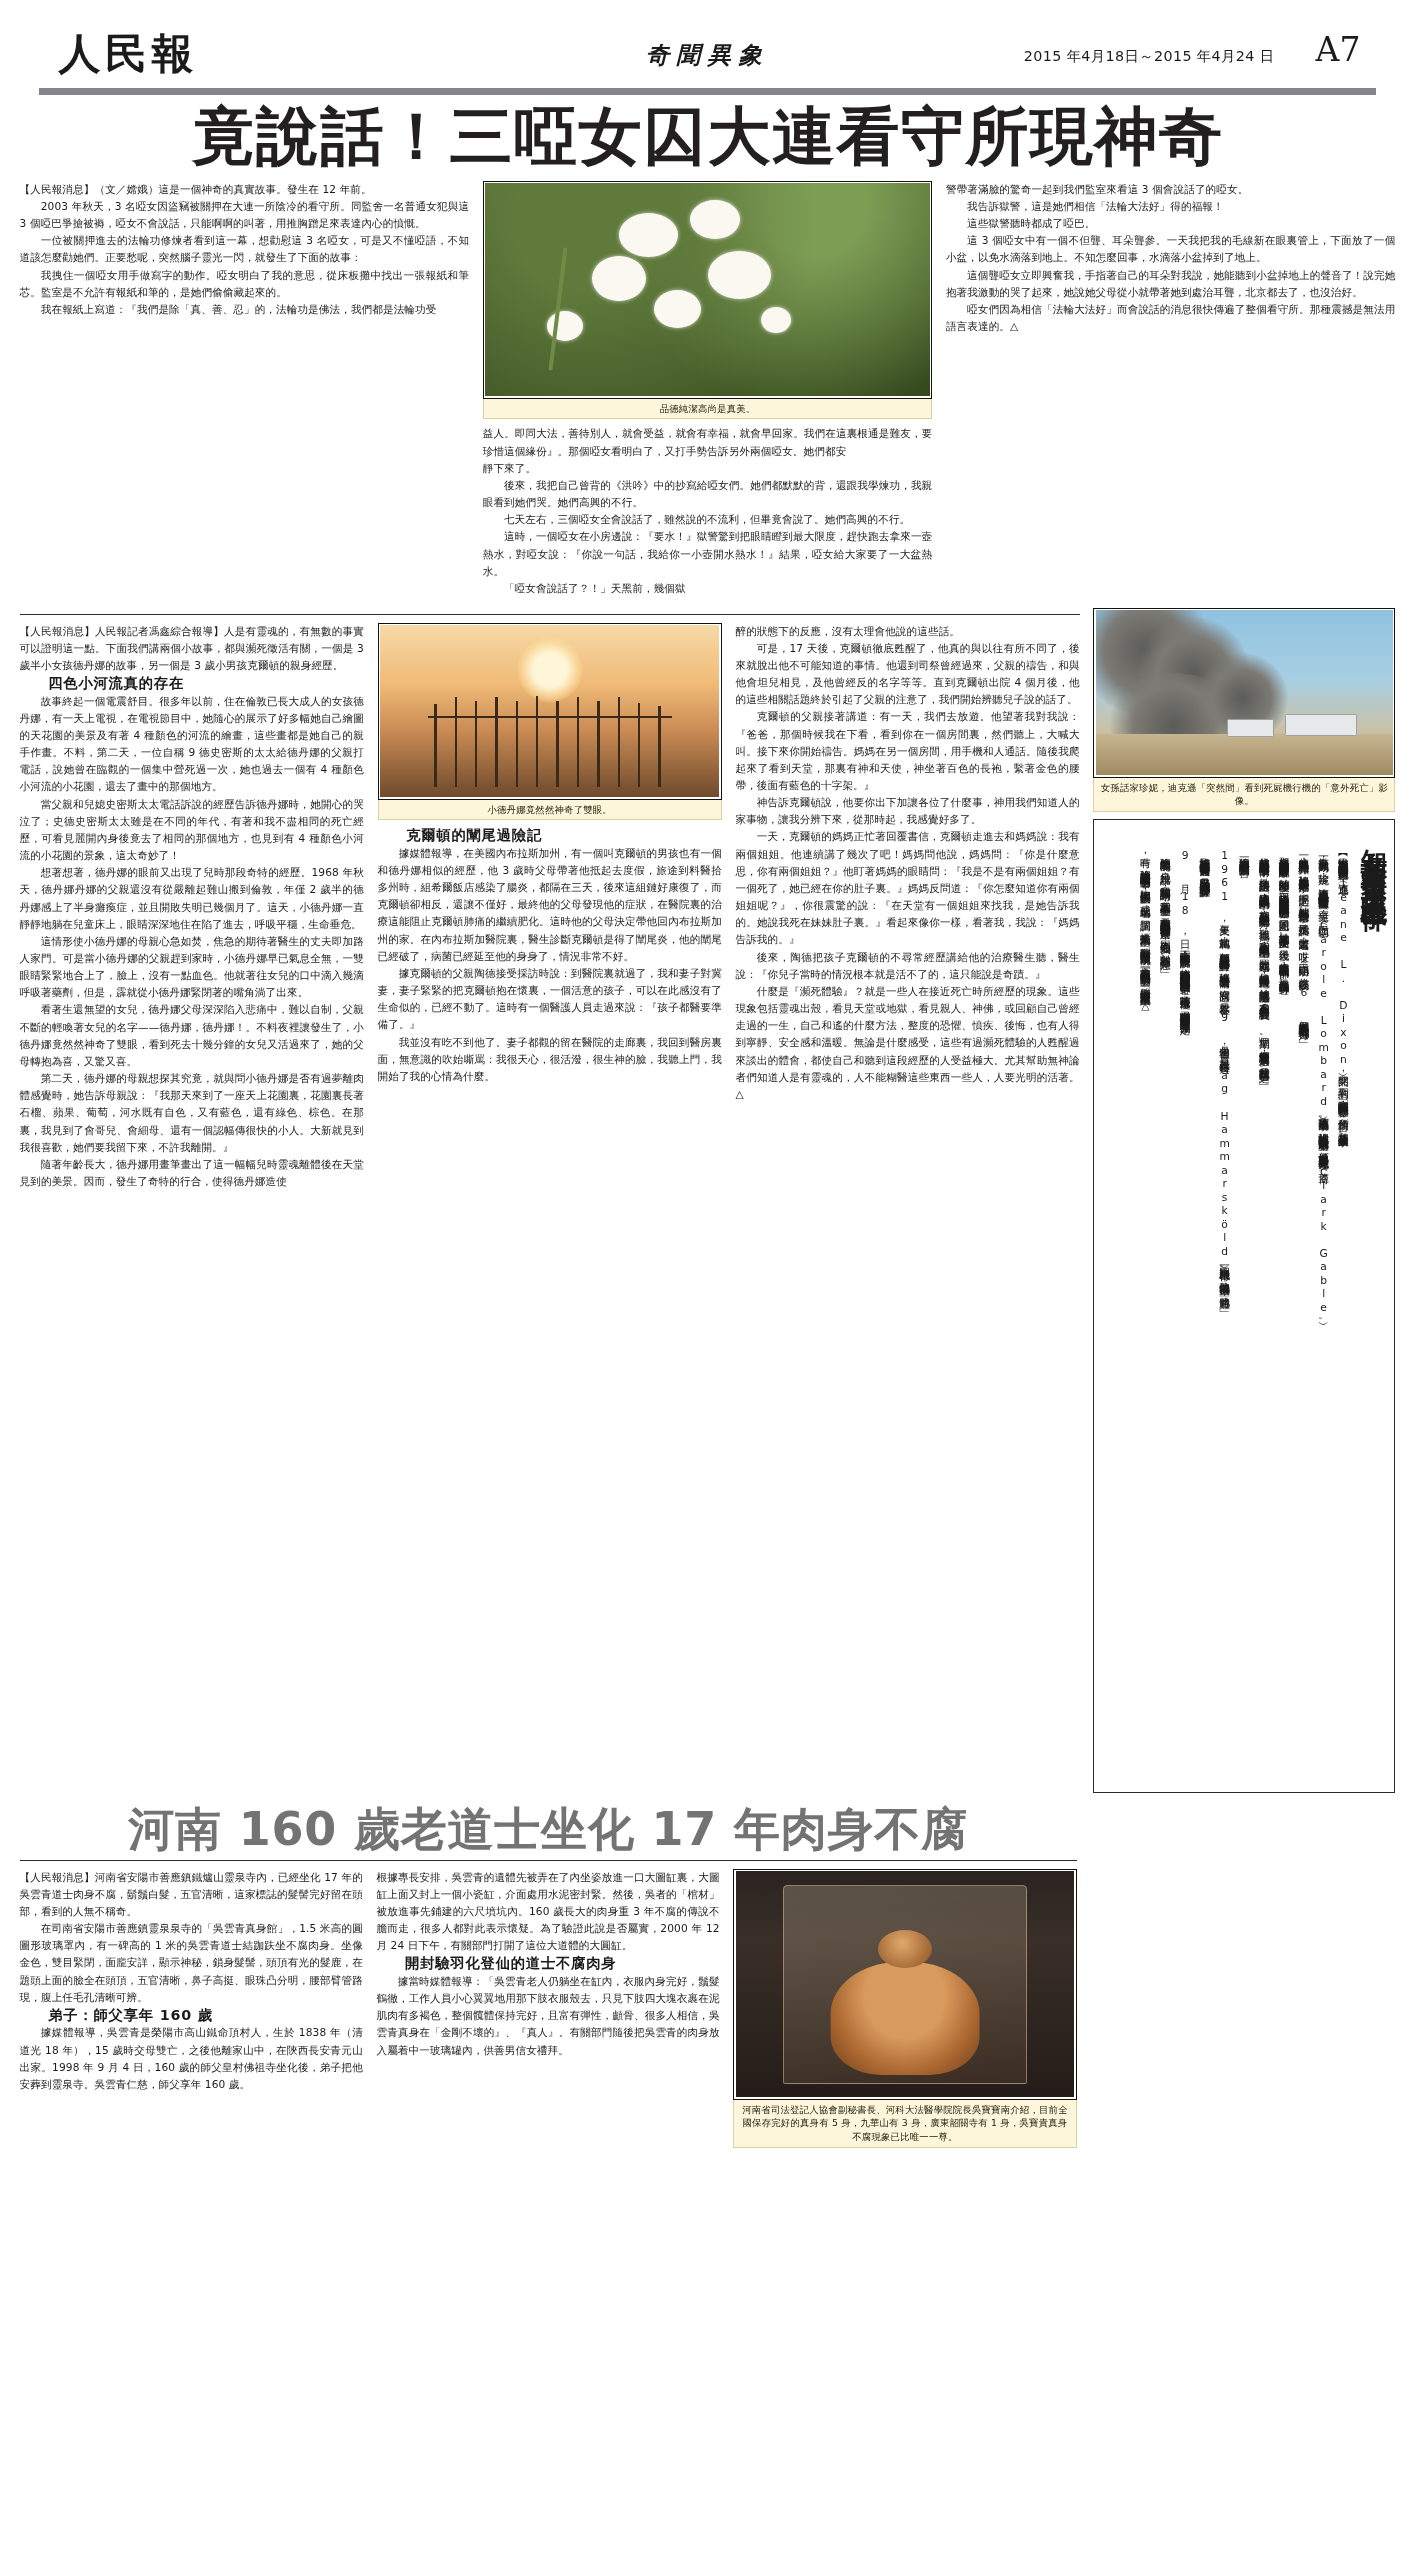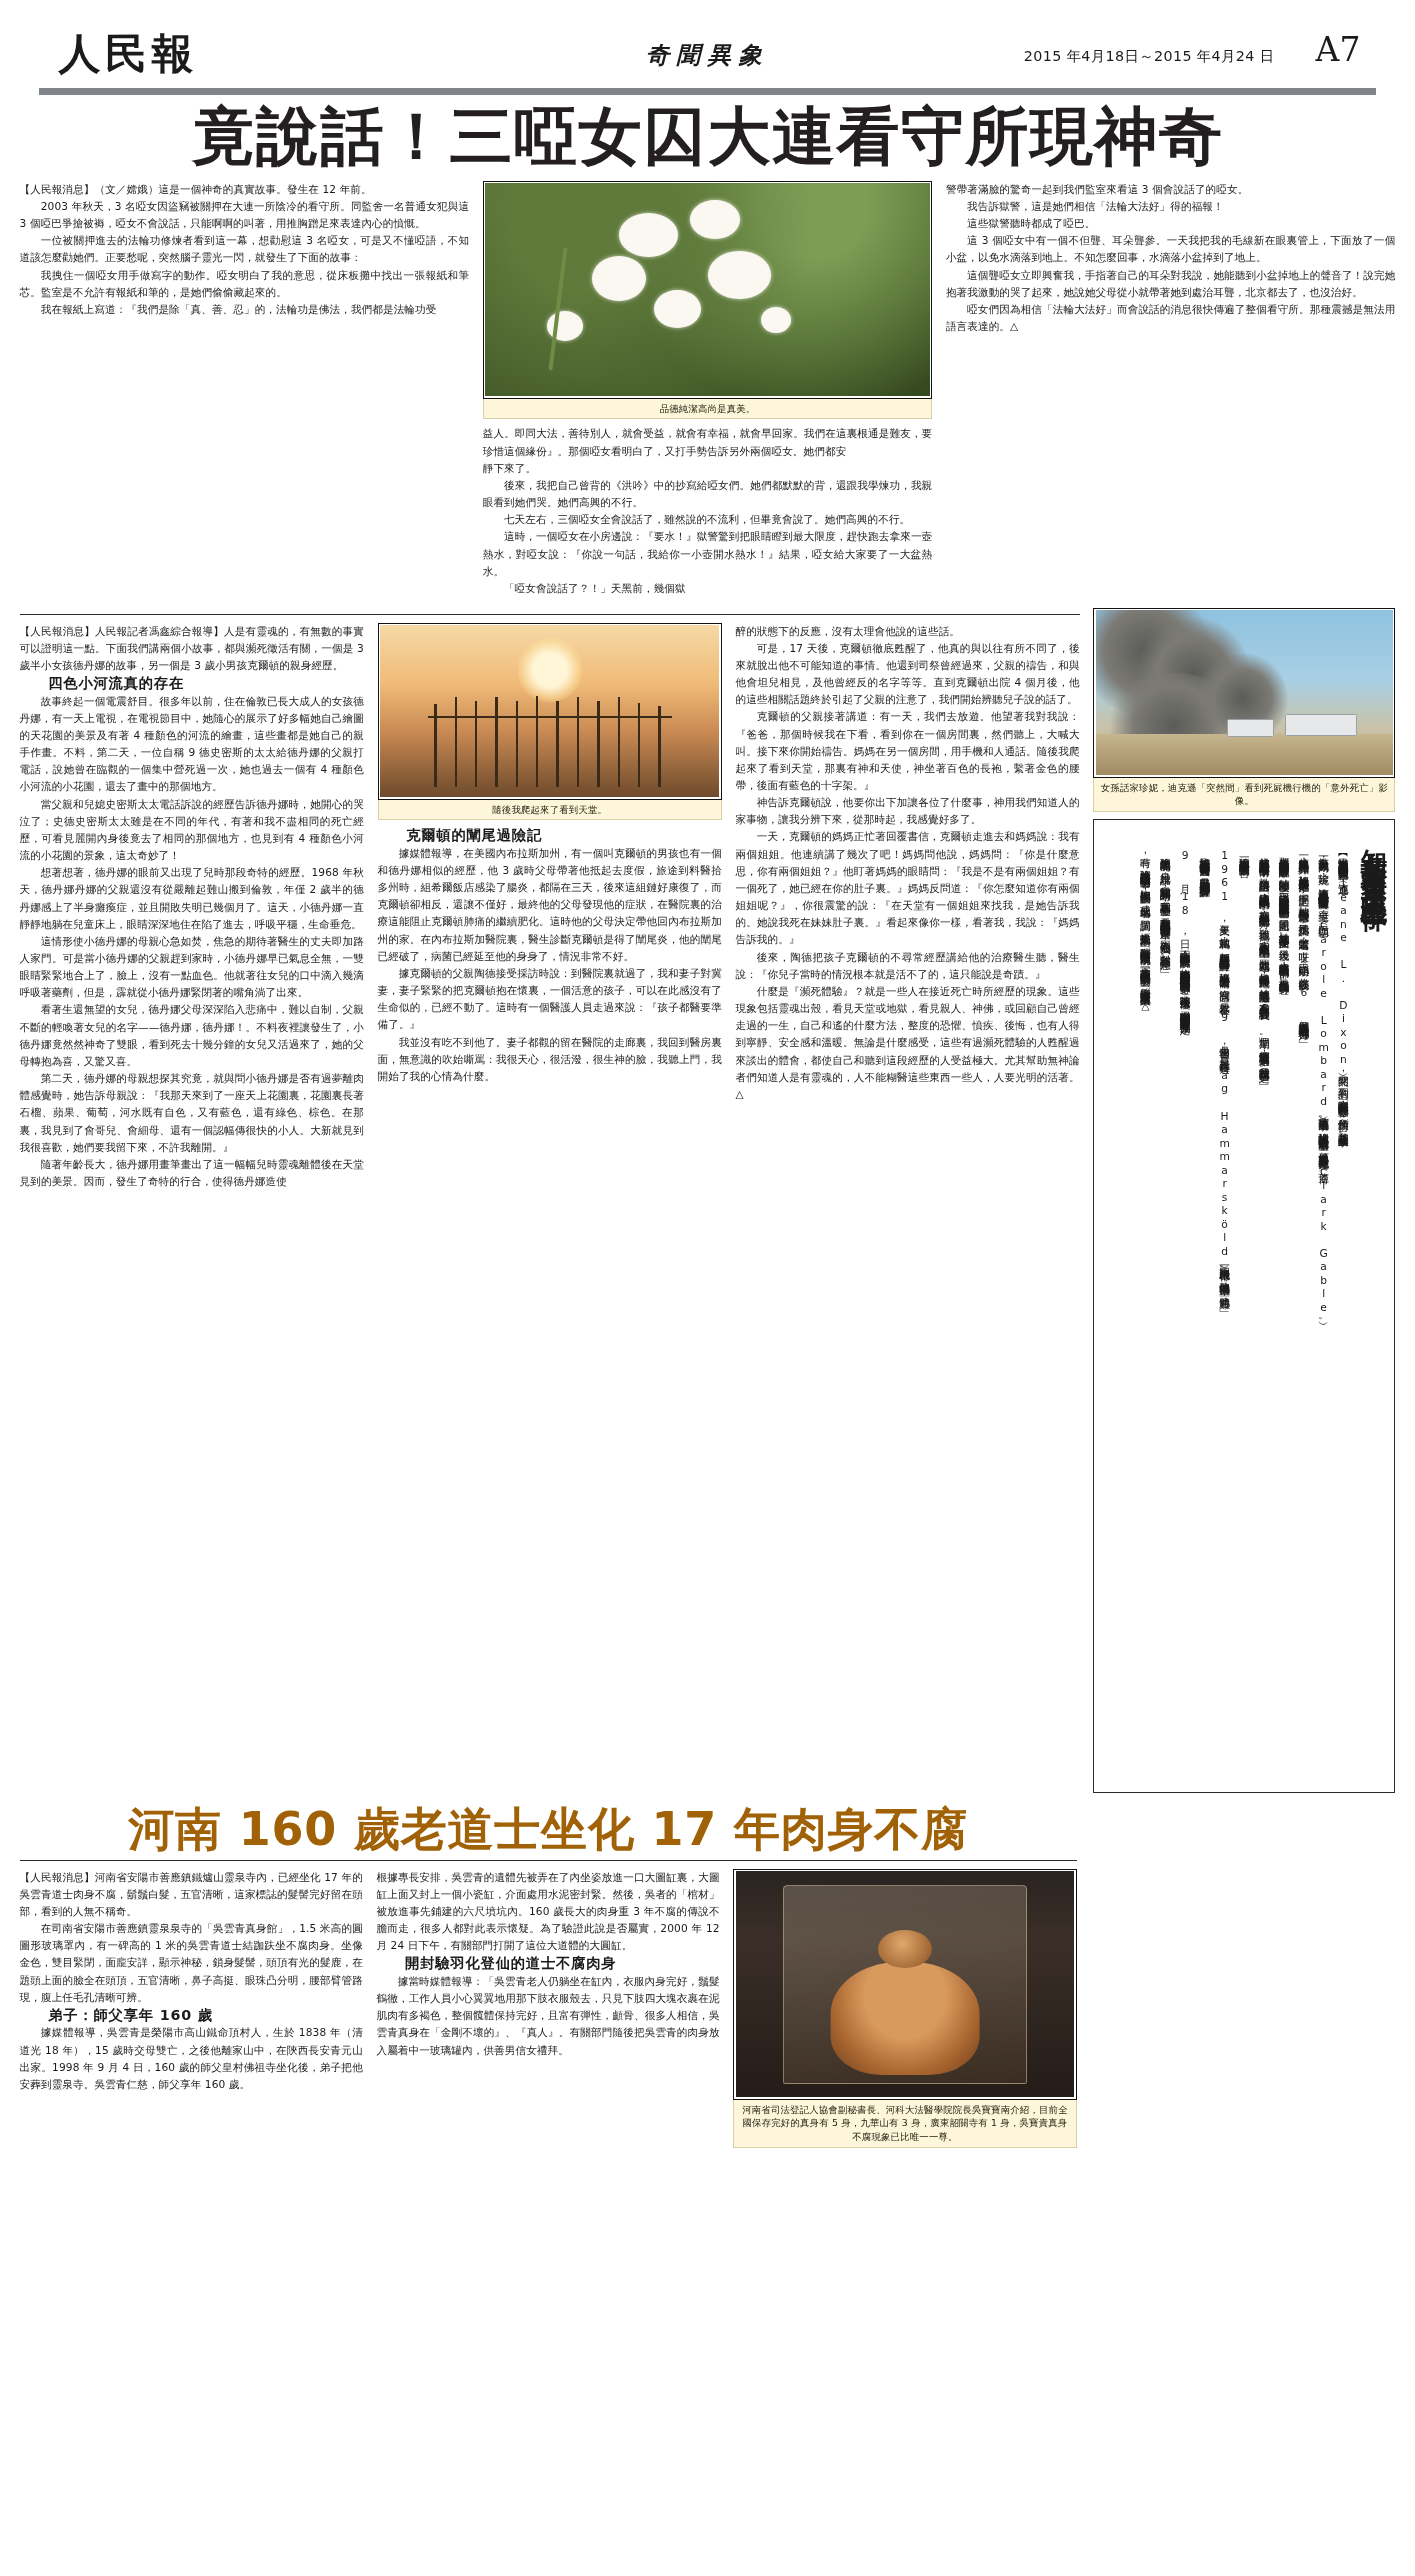--- a/index.html
+++ b/index.html
@@ -54,21 +54,21 @@
   .headline-2 {
     text-align:center;
     font-family:"DejaVu Sans","Liberation Sans",sans-serif;
     font-weight:bold; font-size:51px; letter-spacing:1.5px;
     color:#231f20; line-height:1.05; white-space:nowrap;
   }
   .headline-3 {
     text-align:center;
     font-family:"DejaVu Sans","Liberation Sans",sans-serif;
     font-weight:bold; font-size:46px; letter-spacing:0.8px;
-    color:#a16207; line-height:1.05; white-space:nowrap;
+    color:#737373; line-height:1.05; white-space:nowrap;
   }
   .rule-thin { height:1.5px; background:#2b2b2b; }
 
   
   .body-col {
     font-family:"DejaVu Sans","Liberation Sans",sans-serif;
     font-size:10.6px;
     line-height:1.62;
     text-align:justify;
     color:#1b1b1b;
@@ -281,21 +281,21 @@
                 <div class="gatebar" style="left:40%;height:50%;"></div>
                 <div class="gatebar" style="left:46%;height:53%;"></div>
                 <div class="gatebar" style="left:52%;height:50%;"></div>
                 <div class="gatebar" style="left:58%;height:52%;"></div>
                 <div class="gatebar" style="left:64%;height:50%;"></div>
                 <div class="gatebar" style="left:70%;height:52%;"></div>
                 <div class="gatebar" style="left:76%;height:49%;"></div>
                 <div class="gatebar" style="left:82%;height:47%;"></div>
               </div>
             </div>
-            <div class="cap">隨後我爬起來了看到天堂。</div>
+            <div class="cap">小德丹娜竟然然神奇了雙眼。</div>
           </div>
           <div class="body-col" style="margin-top:6px;">
             <p class="sub-h">克爾頓的闡尾過險記</p>
             <p>據媒體報導，在美國內布拉斯加州，有一個叫克爾頓的男孩也有一個和德丹娜相似的經歷，他 3 歲時父母帶著他抵起去度假，旅途到料醫拾多州時，組希爾飯店感染了腸炎，都隔在三天，後來這組鏈好康復了，而克爾頓卻相反，還讓不僅好，最終他的父母發現他的症狀，在醫院裏的治療這能阻止克爾頓肺痛的繼續肥化。這時他的父母決定帶他回內布拉斯加州的家。在內布拉斯加醫院裏，醫生診斷克爾頓是得了闡尾炎，他的闡尾已經破了，病菌已經延至他的身身了，情況非常不好。</p>
             <p>據克爾頓的父親陶德接受採訪時說：到醫院裏就過了，我和妻子對冀妻，妻子緊緊的把克爾頓抱在懷裏，一個活意的孩子，可以在此感沒有了生命似的，已經不動了。這時有一個醫護人員走過來說：『孩子都醫要準備了。』</p>
             <p>我並沒有吃不到他了。妻子都觀的留在醫院的走廊裏，我回到醫房裏面，無意識的吹始嘶罵：我很天心，很活潑，很生神的臉，我聽上門，我開始了我的心情為什麼。</p>
           </div>
         </div>
 
         <div class="c body-col">

